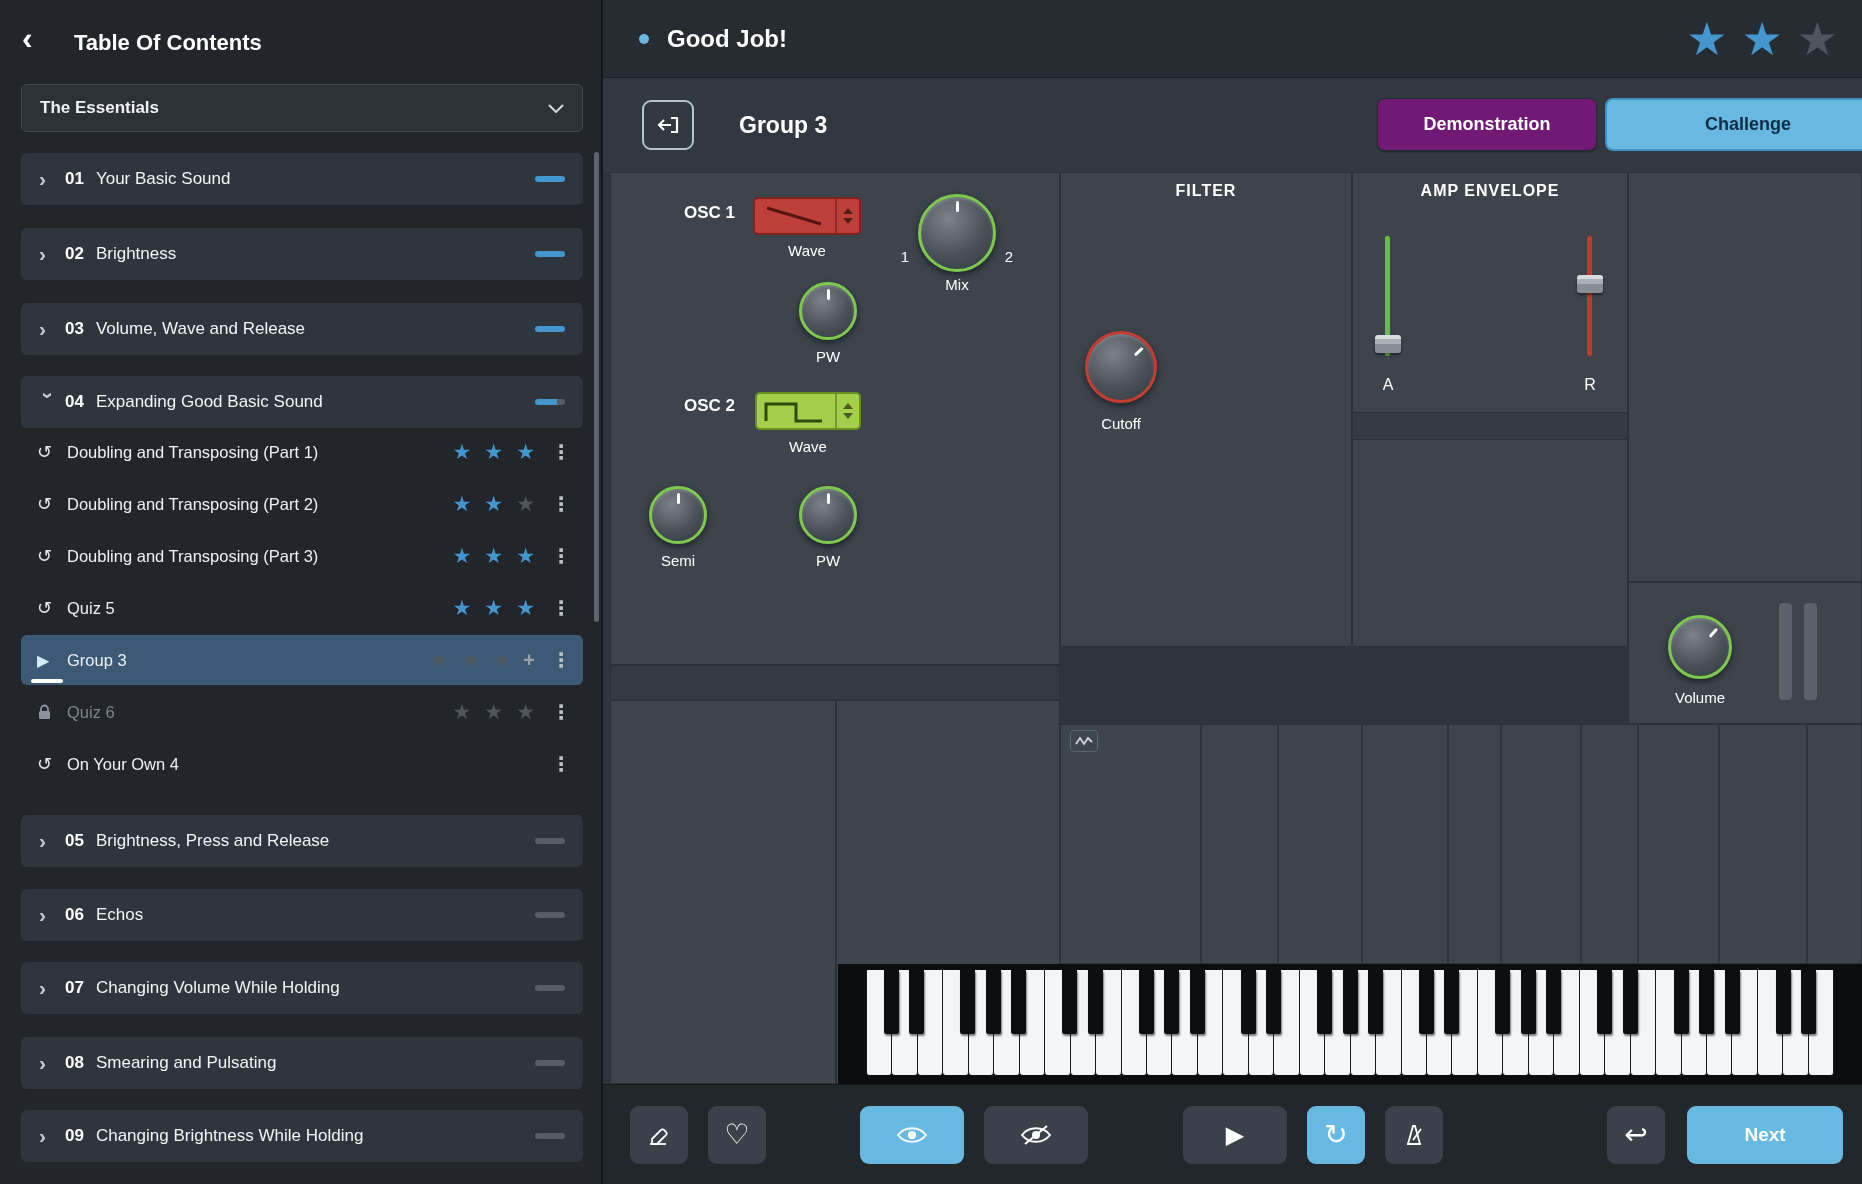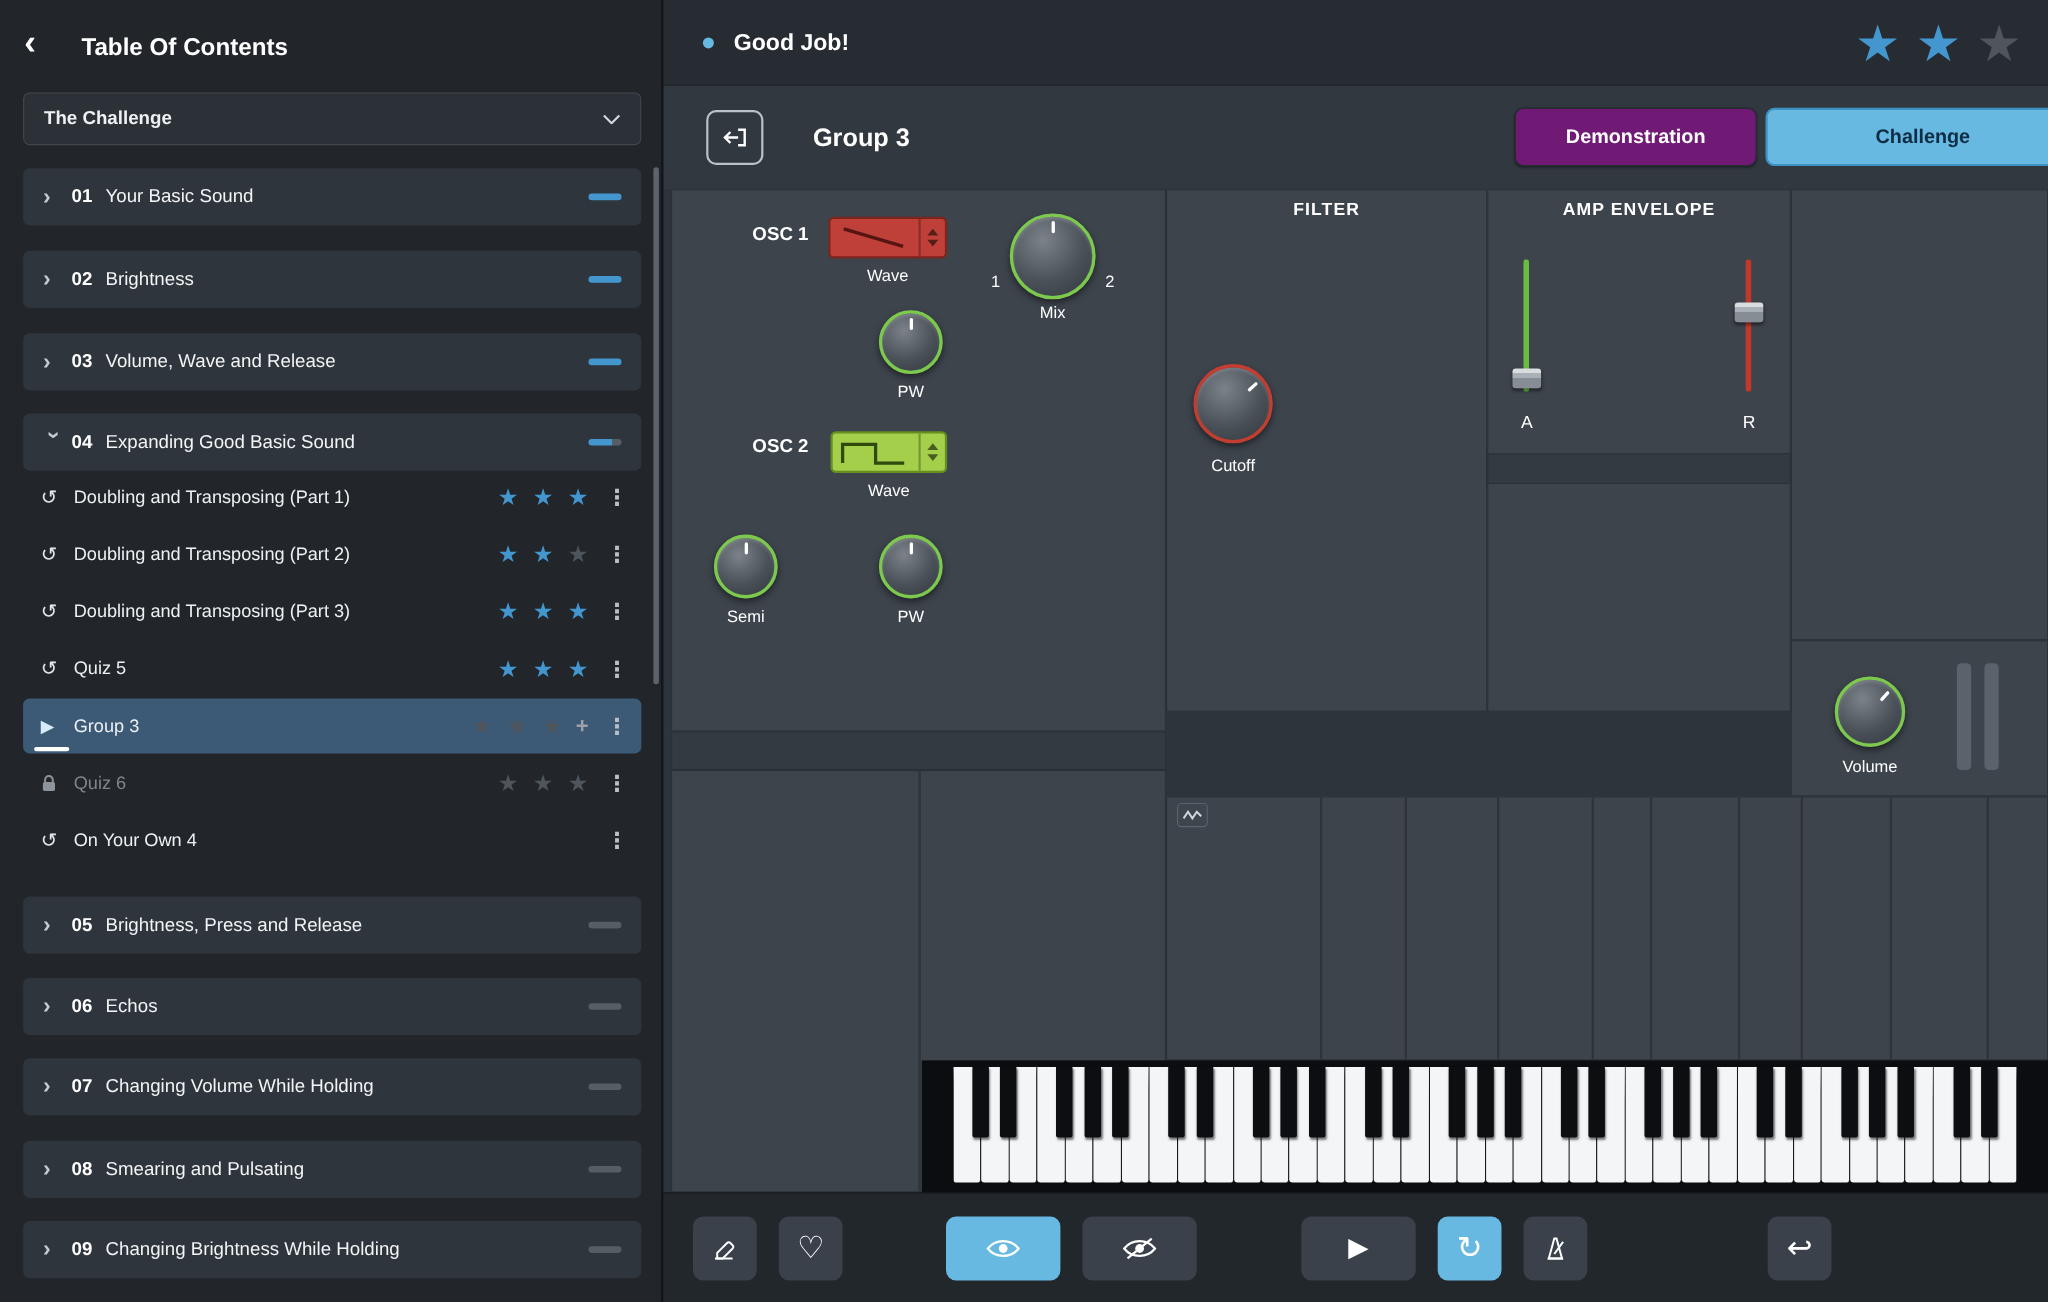--- a/index.html
+++ b/index.html
@@ -36,21 +36,21 @@
   .stars .star{font-size:21px;margin-left:13px}
   .star.on{color:var(--star-blue,#4397ce)}
   .star.off{color:var(--star-off,#4e555d)}
   .plus{color:#9aa1a8;font-size:20px;margin-left:12px;font-weight:bold}
   .kebab{margin-left:16px;width:16px;font-size:20px;color:#b9c0c7;text-align:center;font-weight:bold}
   .gdash{position:absolute;left:10px;bottom:2px;width:32px;height:4px;background:#fff;border-radius:2px}
 
   
   #main-header{position:absolute;left:603px;top:0;width:1259px;height:78px;background:#272c32;border-bottom:1px solid #1d2126}
   .dot{position:absolute;left:36px;top:34px;width:10px;height:10px;border-radius:50%;background:var(--accent-blue,#67b9e2)}
-  .status{position:absolute;left:64px;top:0;height:78px;line-height:78px;font-size:21px;font-weight:bold;color:#fff}
+  .status{position:absolute;left:64px;top:0;height:78px;line-height:78px;font-size:24px;font-weight:bold;color:#fff}
   .hstars{position:absolute;right:24px;top:0;height:78px;display:flex;align-items:center}
   .hstars .star{font-size:46px;margin-left:14px}
 
   
   #groupbar{position:absolute;left:603px;top:78px;width:1259px;height:94px;background:#31383f}
   .backbtn{position:absolute;left:39px;top:22px;width:52px;height:50px;border:2px solid #b9c1c9;border-radius:9px;display:flex;align-items:center;justify-content:center;background:transparent}
   .gtitle{position:absolute;left:136px;top:0;height:94px;line-height:94px;font-size:23px;font-weight:bold;color:#fff}
   .btn{position:absolute;top:20px;height:53px;border-radius:8px;display:flex;align-items:center;justify-content:center;font-weight:bold;font-size:18px;cursor:default}
   #demo-btn{left:774px;width:220px;background:#701a75;color:#fff;border:1px solid #262b31;box-shadow:0 1px 2px rgba(0,0,0,.35)}
   #challenge-btn{left:1002px;width:286px;background:var(--accent-blue,#67b9e2);color:#0e2d44;border:2px solid #3e93c4}
@@ -110,21 +110,21 @@
 </head>
 <body>
 
 <div id="app">
 
   <div id="sidebar">
     <div class="sb-back">‹</div>
     <div class="sb-title">Table Of Contents</div>
 
     <div class="dropdown">
-      <span class="dd-label">The Challenge</span>
+      <span class="dd-label">The Essentials</span>
       <span class="dd-chev">
         <svg width="16" height="9" viewBox="0 0 16 9">
             <polyline points="1,1 8,8 15,1" fill="none" stroke="#d2d8dd" stroke-width="2"></polyline>
           </svg>
       </span>
     </div>
 
     <div class="sec" style="top:153px">
       <span class="chev">›</span>
       <span class="num">01</span>
@@ -480,15 +480,16 @@
     <div class="tbtn" style="left:782px;width:58px">
       <svg width="26" height="26" viewBox="0 0 26 26">
         <path d="M7 22 L12 4 H14 L19 22 Z" fill="none" stroke="#fff" stroke-width="1.8"></path>
         <path d="M12 18 L20 7" stroke="#fff" stroke-width="1.8"></path>
         <path d="M6 22 H20" stroke="#fff" stroke-width="1.8"></path>
       </svg>
     </div>
     <div class="tbtn" style="left:1004px;width:58px">
       <span class="g28">↩</span>
     </div>
+    <div class="tbtn blue" id="next-btn" style="left:1084px;width:156px">Next</div>
   </div>
 
 </div>
 
 </body></html>

